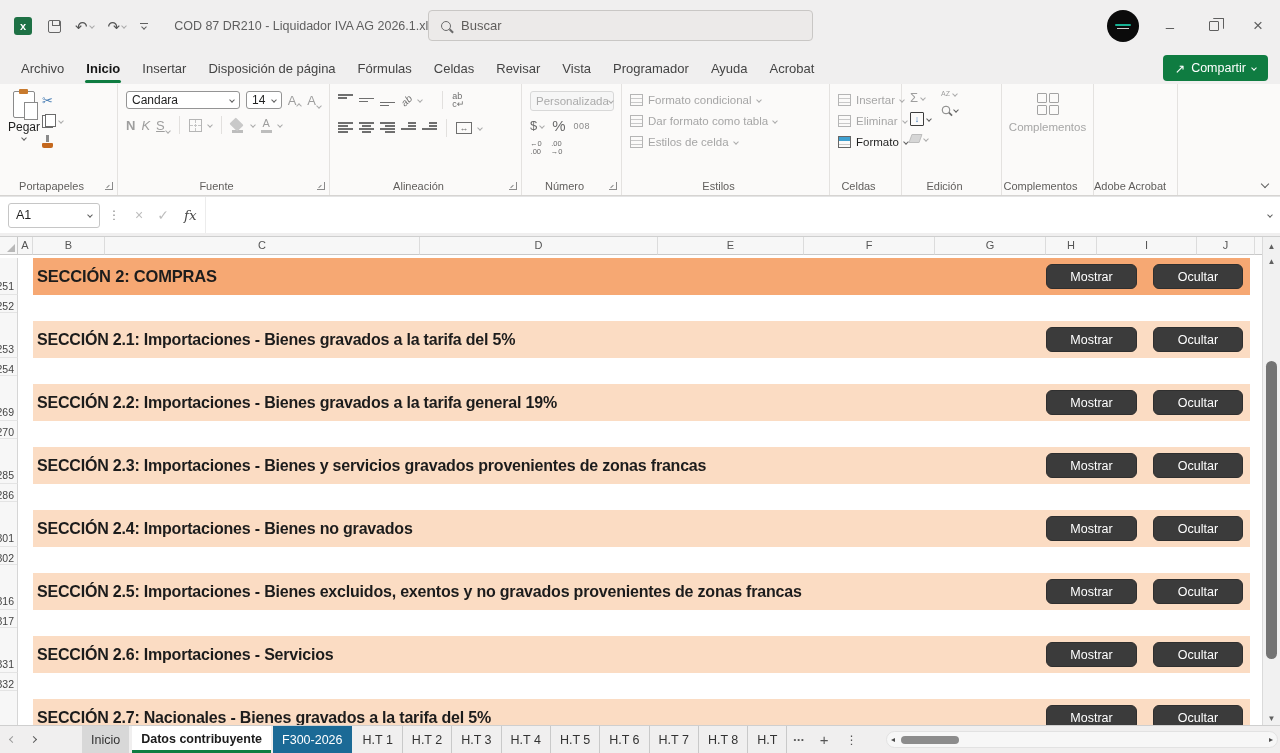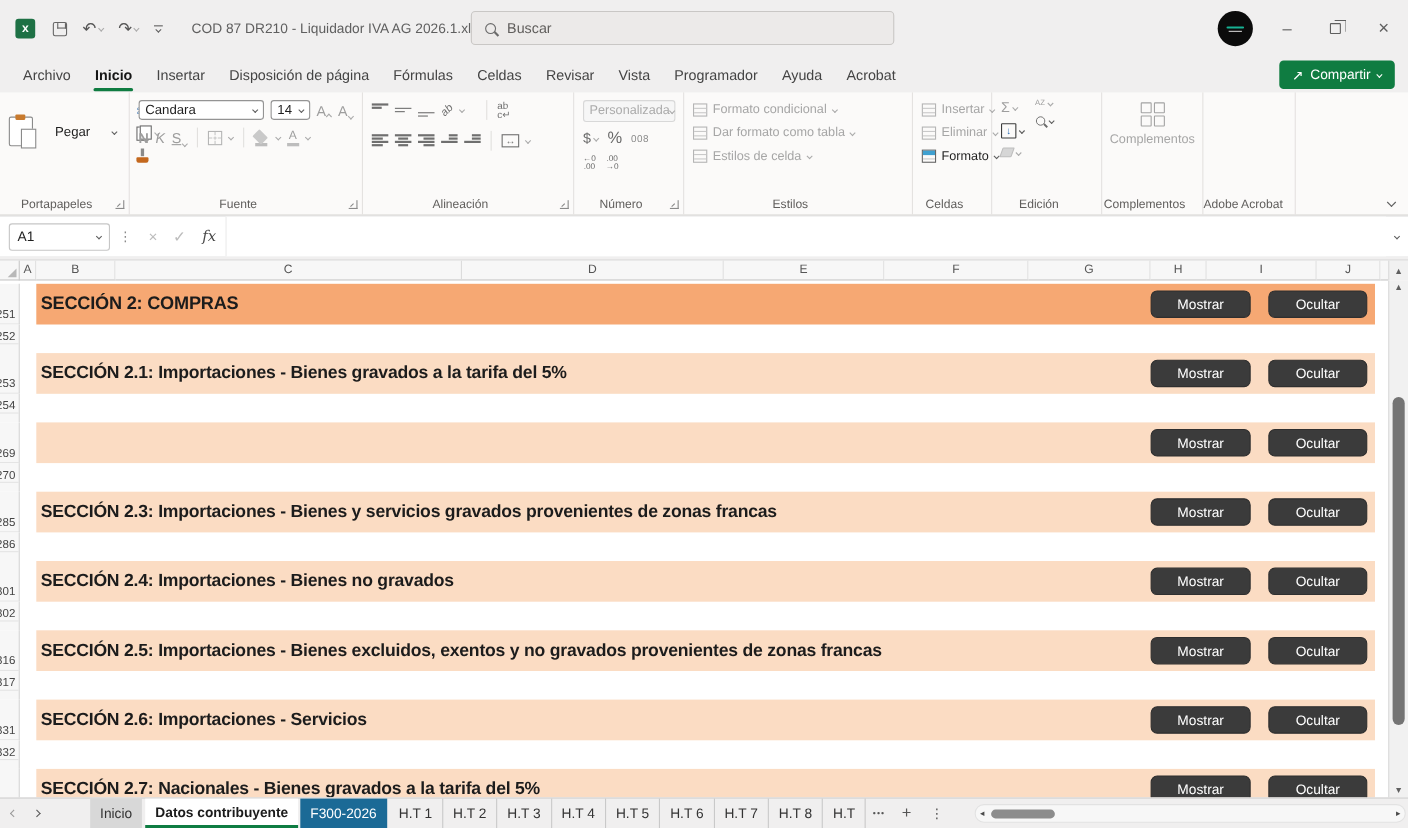--- a/index.html
+++ b/index.html
@@ -44,21 +44,21 @@
 
   
   .ribbon{height:112px;background:#FBFAF9;border-bottom:1px solid #D6D4D2;display:flex;position:relative}
   .rgroup{position:relative;border-right:1px solid #E4E2E0;height:100%;flex:none}
   .glabel{position:absolute;bottom:3px;left:0;right:14px;text-align:center;font-size:11px;color:#605E5C;white-space:nowrap}
   .launcher{position:absolute;bottom:5px;right:4px;width:8px;height:8px;border-right:1px solid #8a8a8a;border-bottom:1px solid #8a8a8a}
   .launcher:before{content:"";position:absolute;right:2px;bottom:2px;width:4px;height:1px;background:#8a8a8a;transform:rotate(-45deg)}
   .gbody{padding:7px 8px 0 8px;display:flex}
   .gray{color:#A6A6A6}
 
-  .paste-btn{display:flex;flex-direction:row;align-items:center;gap:20px;margin-right:18px}
+  .paste-btn{display:flex;flex-direction:column;align-items:center;gap:2px;margin-right:2px}
   .clip-icon{width:22px;height:27px;border:1.5px solid #8a8a8a;border-radius:2px;position:relative;background:#fff}
   .clip-icon:before{content:"";position:absolute;top:-3px;left:5px;width:9px;height:5px;background:#C87A2E;border-radius:1px}
   .clip-icon:after{content:"";position:absolute;right:-4px;bottom:-3px;width:12px;height:16px;background:#fff;border:1px solid #8a8a8a}
   .paste-btn span{font-size:12px}
   .clip-col{display:flex;flex-direction:column;gap:7px;padding-top:3px}
   .ic-cut{font-size:13px;color:#4A7FB5;line-height:1}
   .ic-copy{width:13px;height:14px;position:relative}
   .ic-copy:before{content:"";position:absolute;left:0;bottom:0;width:9px;height:11px;border:1px solid #6b6b6b;background:#fff}
   .ic-copy:after{content:"";position:absolute;left:3px;top:0;width:9px;height:11px;border:1px solid #6b6b6b;background:#fff}
   .ic-brush{width:13px;height:13px;position:relative}
@@ -584,20 +584,21 @@
     </div>
   </div>
 
   <div class="sec">
     <div class="band">
       <div class="gut">
             <span class="rnum">269</span>
           </div>
       <div class="acell"></div>
       <div class="bandfill">
+        <span class="sec-title">SECCIÓN 2.2: Importaciones - Bienes gravados a la tarifa general 19%</span>
         <button class="xbtn b-show">Mostrar</button>
         <button class="xbtn b-hide">Ocultar</button>
       </div>
     </div>
     <div class="gap">
       <div class="gut gutgap">
             <span class="rnum rnum-gap">270</span>
           </div>
     </div>
   </div>

